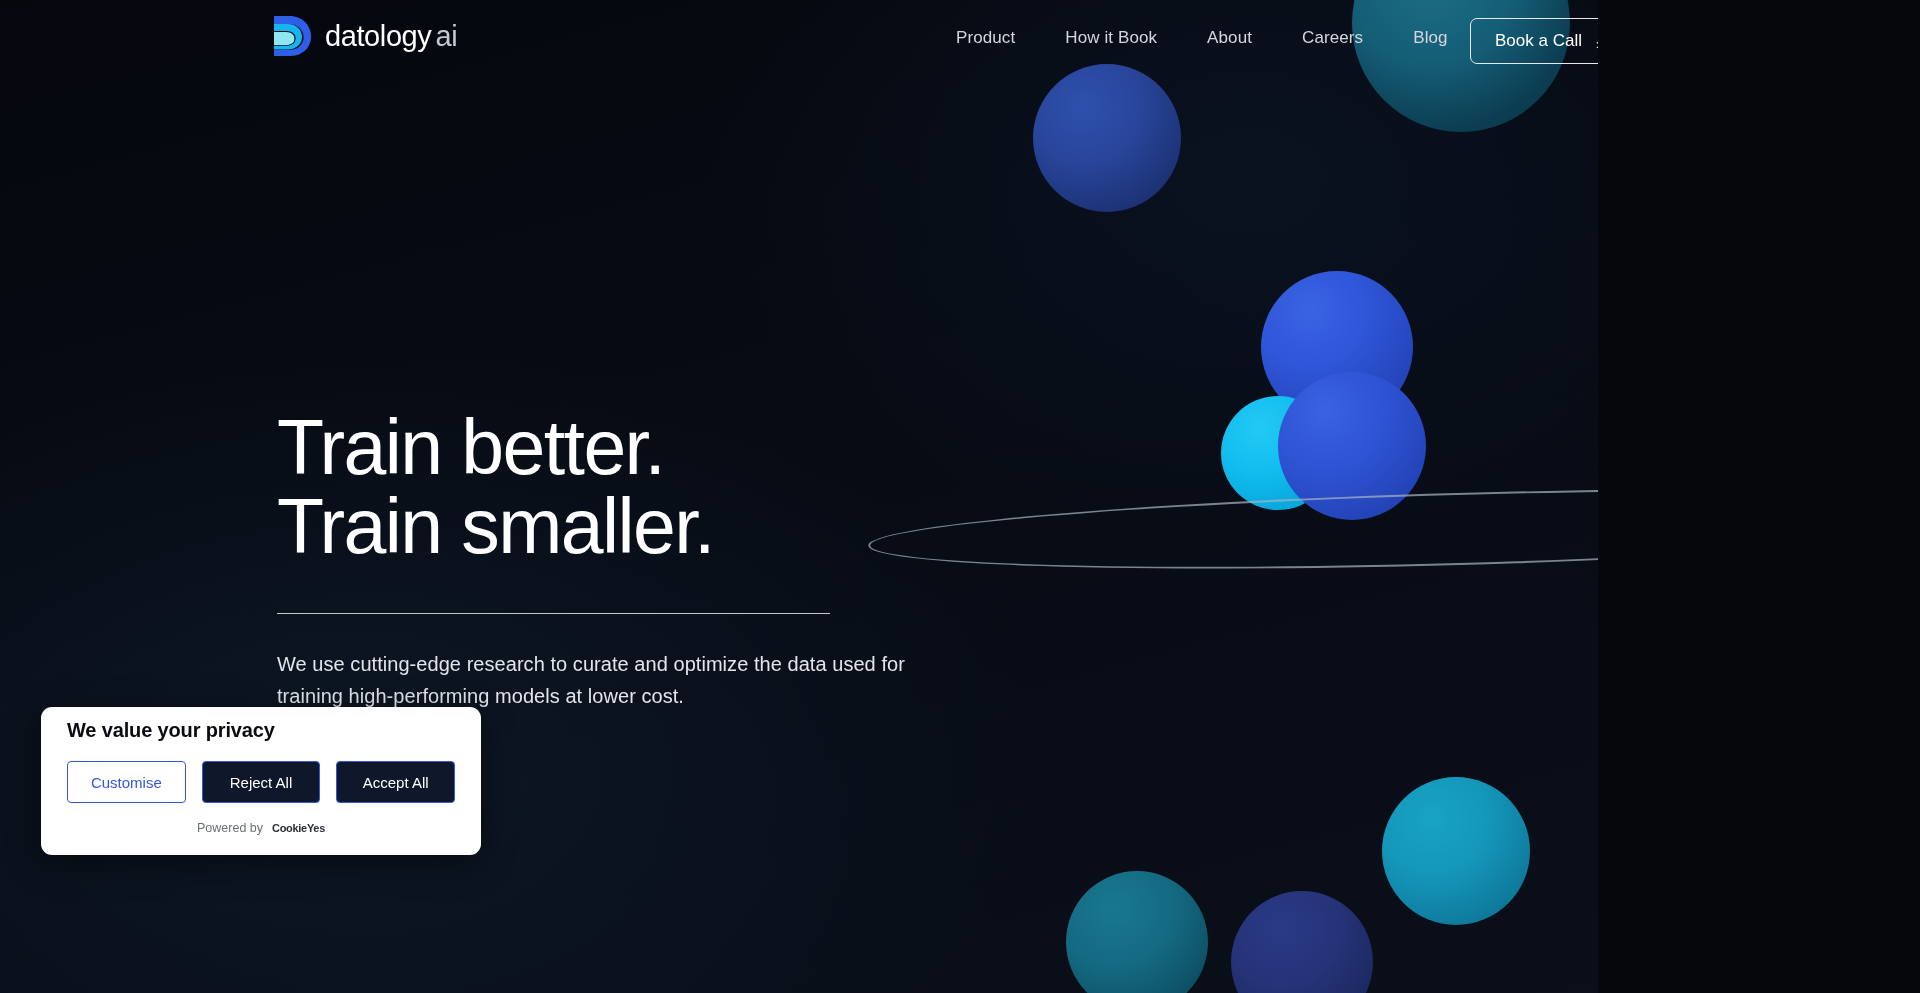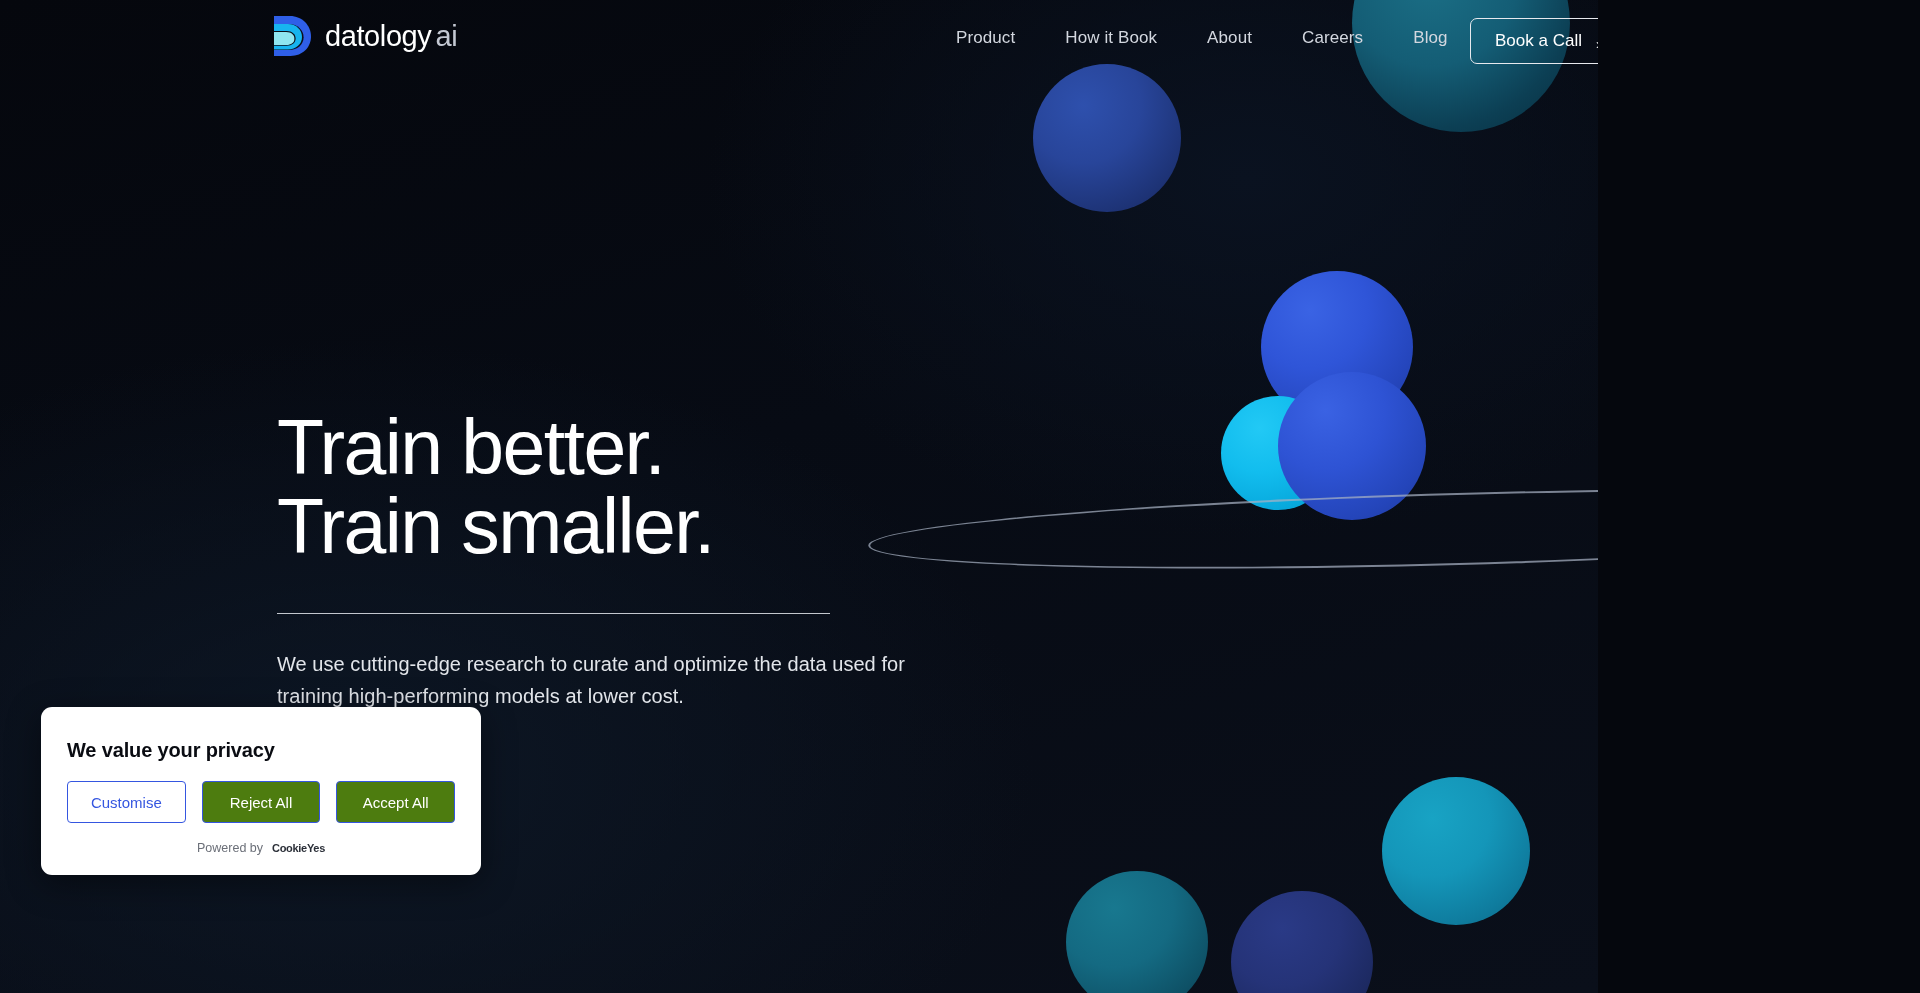--- a/index.html
+++ b/index.html
@@ -135,21 +135,21 @@
   }
 
   
   .cookie {
     position:absolute;
     left:41px; top:707px;
     width:440px;
     background:#ffffff;
     border-radius:11px;
     box-shadow:0 8px 34px rgba(0,0,0,0.45);
-    padding:32px 26px 16px 26px;
+    padding:12px 26px 16px 26px;
     z-index:60;
   }
   .cookie h2 {
     color:#0a0c12;
     font-size:20px;
     font-weight:700;
     letter-spacing:-0.15px;
     margin-bottom:19px;
   }
   .cookie p {
@@ -165,21 +165,21 @@
     height:42px;
     border-radius:4px;
     font-size:15px;
     font-weight:400;
     font-family:"Liberation Sans", sans-serif;
     cursor:pointer;
     display:flex; align-items:center; justify-content:center;
     white-space:nowrap;
   }
   .ck-outline { background:#ffffff; border:1.6px solid #3556e0; color:#3556e0; }
-  .ck-solid   { background:#4d7c0f; border:1.6px solid #3556e0; color:#ffffff; }
+  .ck-solid   { background:#0f172a; border:1.6px solid #3556e0; color:#ffffff; }
 
   .cookie-footer {
     margin-top:18px;
     display:flex; align-items:center; justify-content:center; gap:9px;
     padding-bottom:4px;
   }
   .pw-by { color:#6b6f78; font-size:12.5px; font-weight:400; }
   .pw-brand { color:#2b2f38; font-size:11px; font-weight:700; letter-spacing:-0.3px; }
 </style>
 </head>

